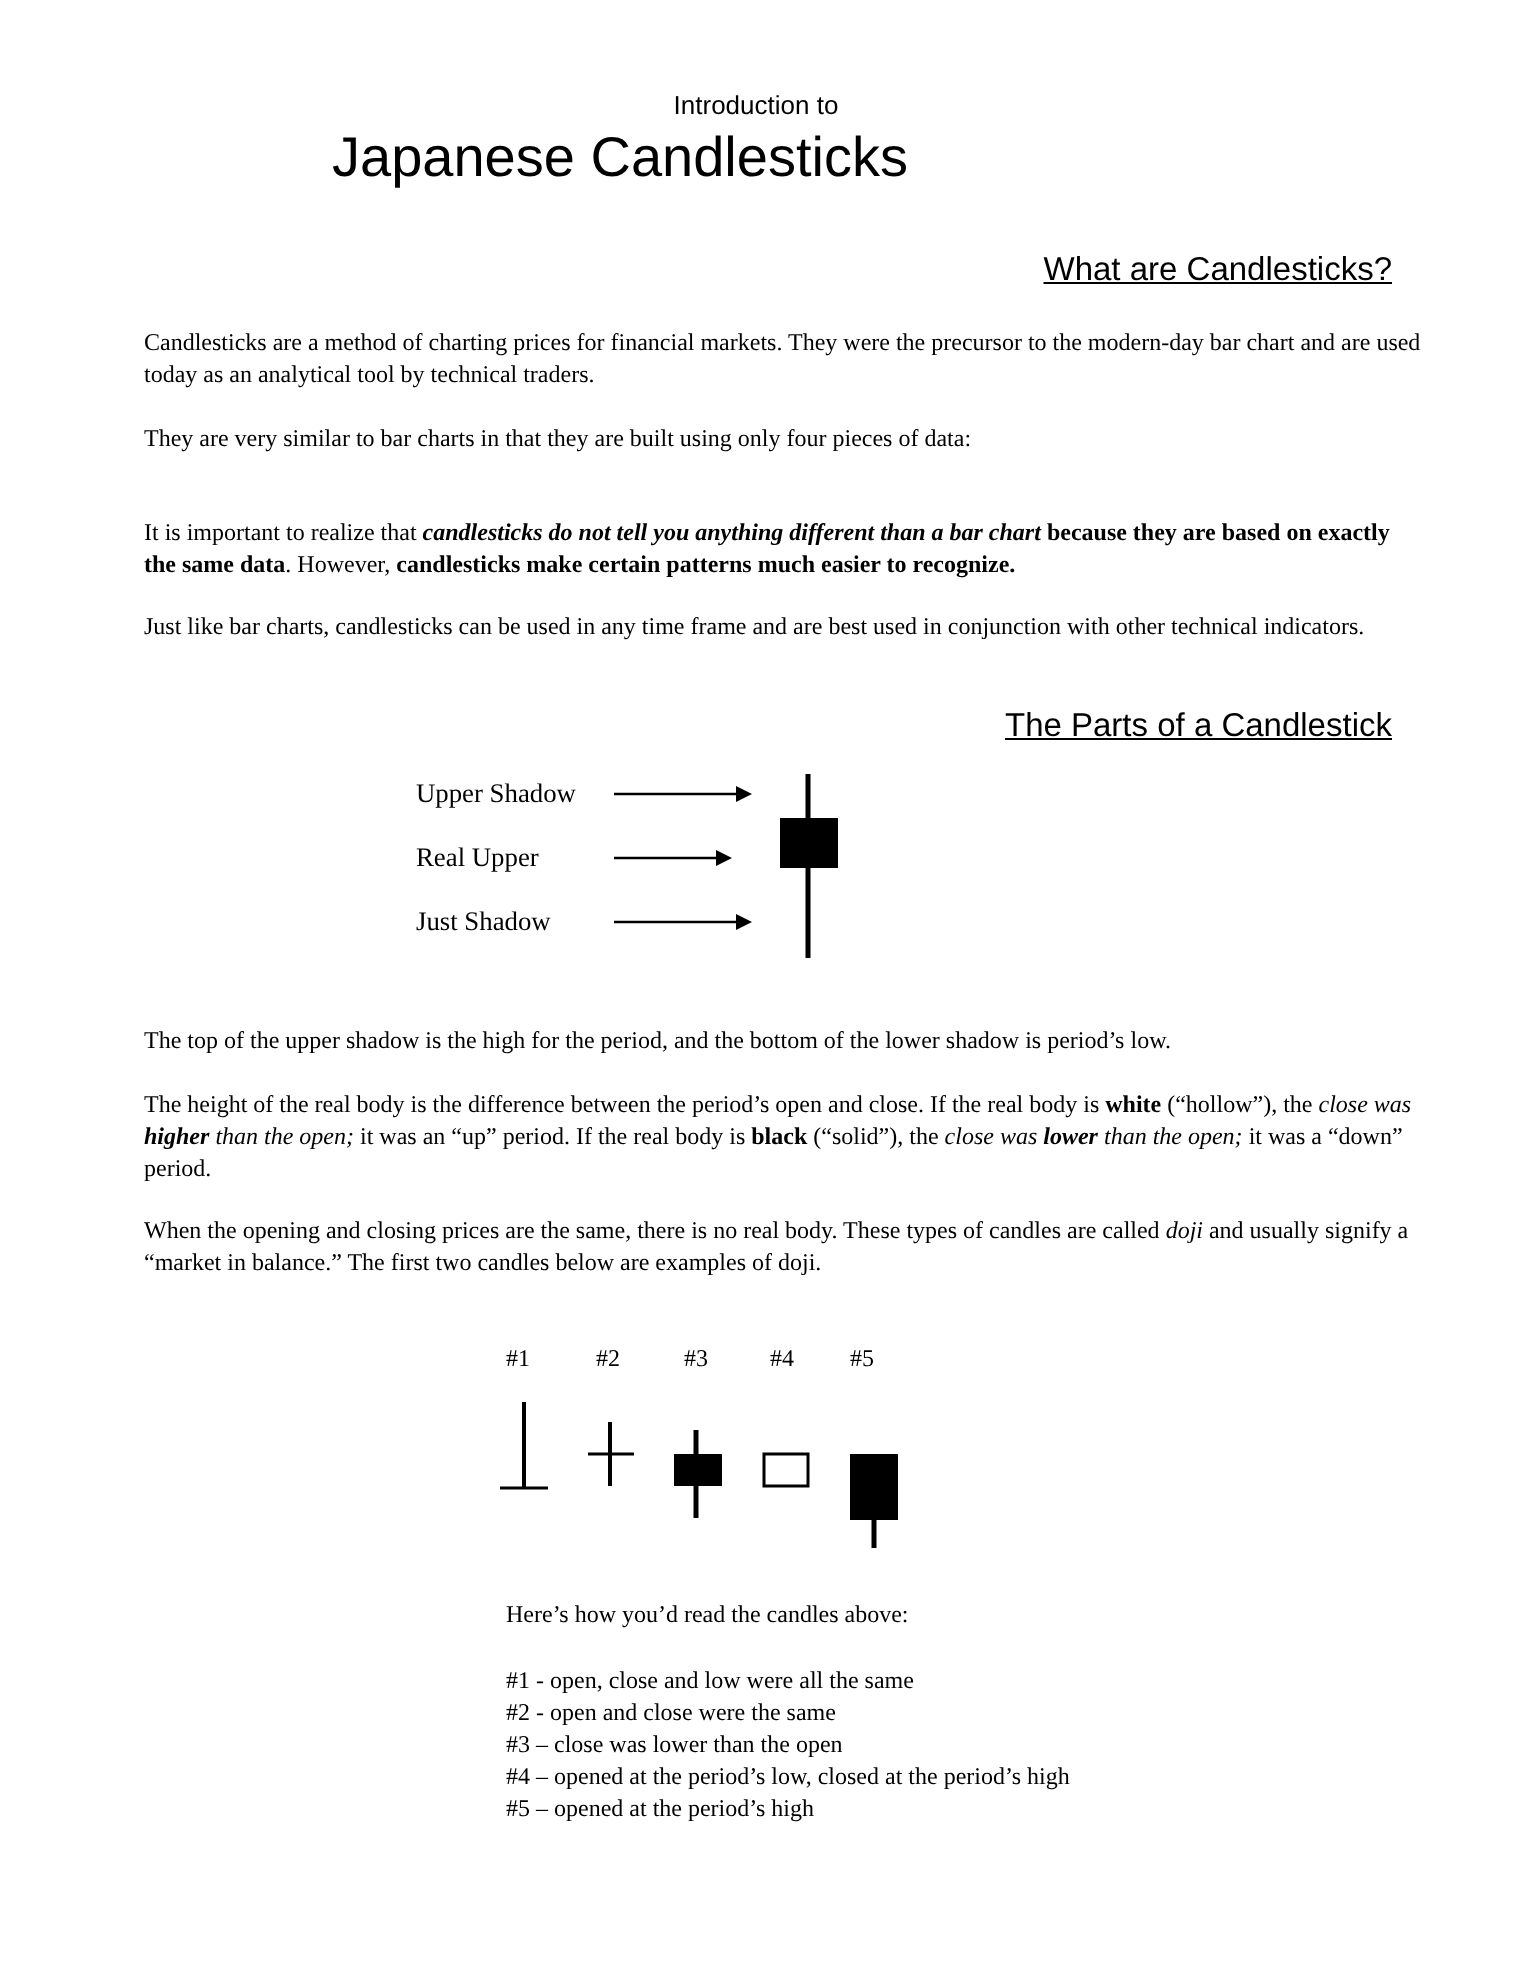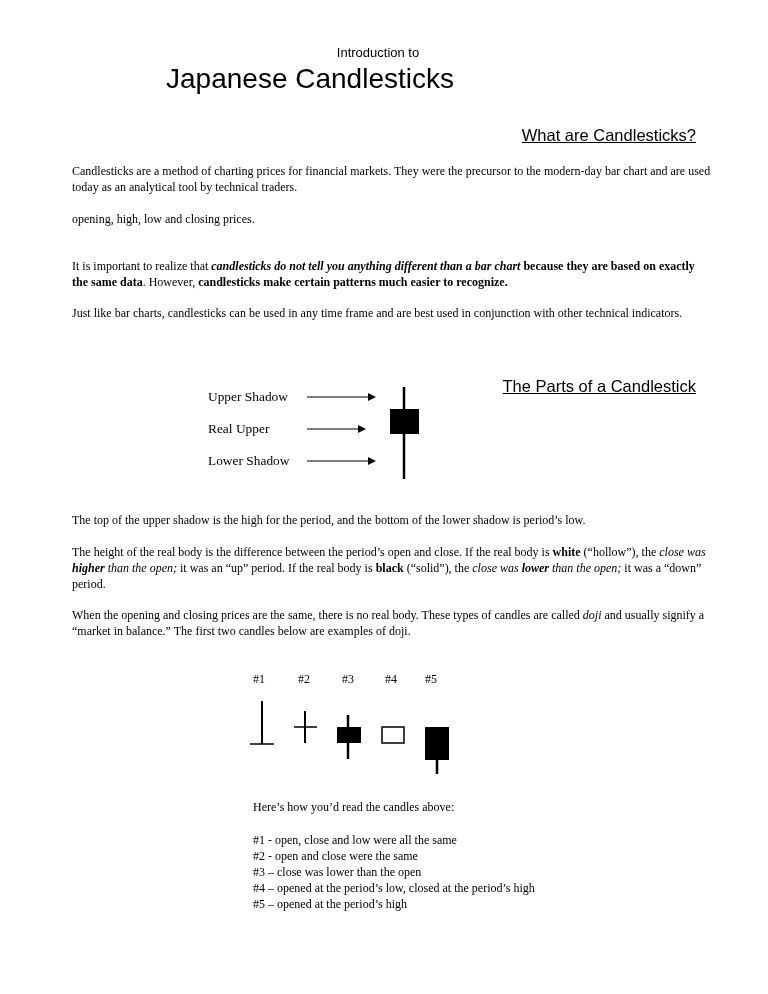--- a/index.html
+++ b/index.html
@@ -19,32 +19,32 @@
 <body>
 
 <div class="abs sans" id="intro">Introduction  to</div>
 <div class="abs sans" id="title">Japanese Candlesticks</div>
 
 <div class="abs sans heading" style="top:126px;">What are Candlesticks?</div>
 
 <p class="abs serif para" style="top:163px;">Candlesticks are a method of charting prices for financial markets.  They were the precursor to the modern-day bar chart and are used today as an analytical tool by technical traders.</p>
 
 <div class="abs serif para" style="top:211px;">
-  <div>opening, high, low and closing prices.</div>
+  <div>They are very similar to bar charts in that they are built using only four pieces of data:</div>
 </div>
 
 <p class="abs serif para" style="top:258px;"><span>It is important to realize that </span><b><i>candlesticks do not tell you anything different than a bar chart</i></b><b> because they are based on exactly the same data</b><span>.  However, </span><b>candlesticks make certain patterns much easier to recognize.</b></p>
 
 <p class="abs serif para" style="top:305px;">Just like bar charts, candlesticks can be used in any time frame and are best used in conjunction with other technical indicators.</p>
 
-<div class="abs sans heading" style="top:354px;margin-top:23px;">The Parts of a Candlestick</div>
+<div class="abs sans heading" style="top:354px;">The Parts of a Candlestick</div>
 
 <div class="abs serif label" style="left:208px; top:389px;">Upper Shadow</div>
 <div class="abs serif label" style="left:208px; top:421px;">Real Upper</div>
-<div class="abs serif label" style="left:208px; top:453px;">Lower Shadow</div>
+<div class="abs serif label" style="left:208px; top:453px;">Just Shadow</div>
 
 <svg class="abs" style="left:300px; top:380px;" width="130" height="105">
   <g>
     <line x1="7" y1="17" x2="68" y2="17" stroke="#000" stroke-width="1.2"></line>
     <polygon points="68,13 76,17 68,21" fill="#000"></polygon>
   </g>
   <g>
     <line x1="7" y1="49" x2="58" y2="49" stroke="#000" stroke-width="1.2"></line>
     <polygon points="58,45 66,49 58,53" fill="#000"></polygon>
   </g>

